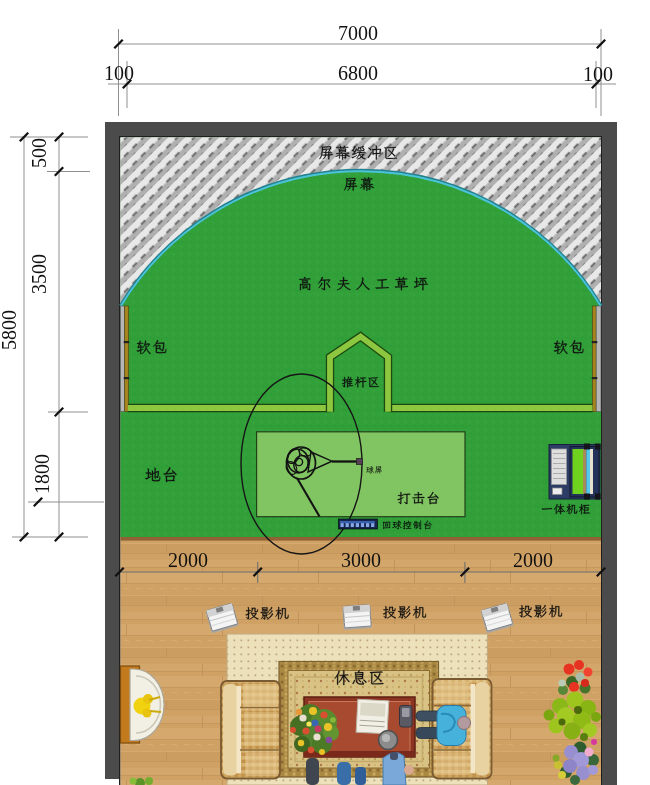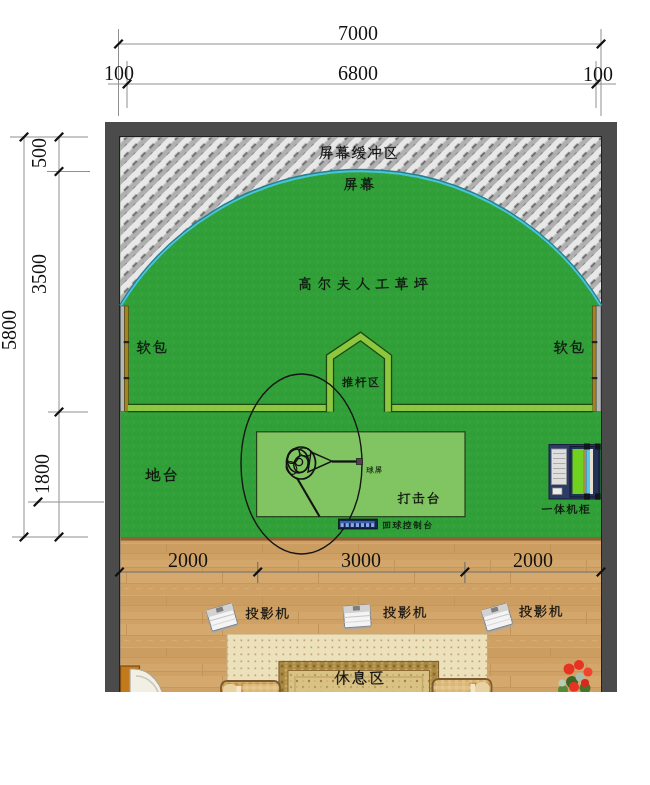--- a/index.html
+++ b/index.html
@@ -1,14 +1,14 @@
 <!DOCTYPE html>
 <html><head><meta charset="utf-8"><style>
 html,body{margin:0;padding:0;background:#fff;}
-#plan{position:relative;width:650px;height:692px;background:#fff;overflow:hidden;}
+#plan{position:relative;width:650px;height:785px;background:#fff;overflow:hidden;}
 text{font-family:"Liberation Serif",serif;fill:#111;}
 </style></head><body>
 <div id="plan">
 <svg width="650" height="785" viewBox="0 0 650 785">
 <defs>
 <pattern id="hatch" width="12" height="12" patternUnits="userSpaceOnUse" patternTransform="rotate(-45)">
   <rect width="12" height="6.5" fill="#e8e8e8"></rect>
           <rect y="6.5" width="12" height="5.5" fill="#b0b0b0"></rect>
   <rect x="1" y="5.6" width="6" height="1.8" fill="#606060"></rect>
   <rect x="8.5" y="11.4" width="4.5" height="1.5" fill="#6a6a6a"></rect>

